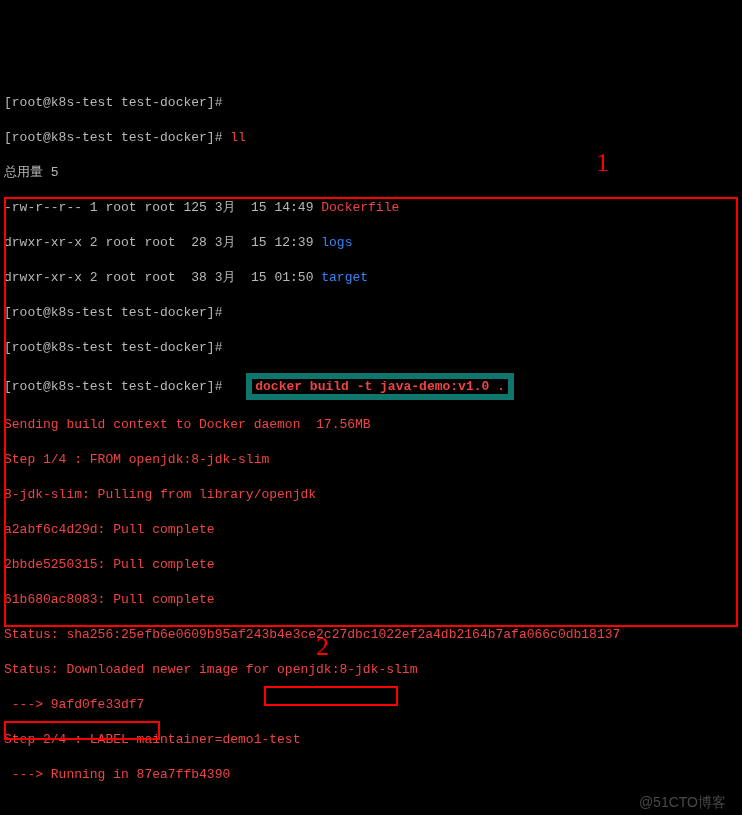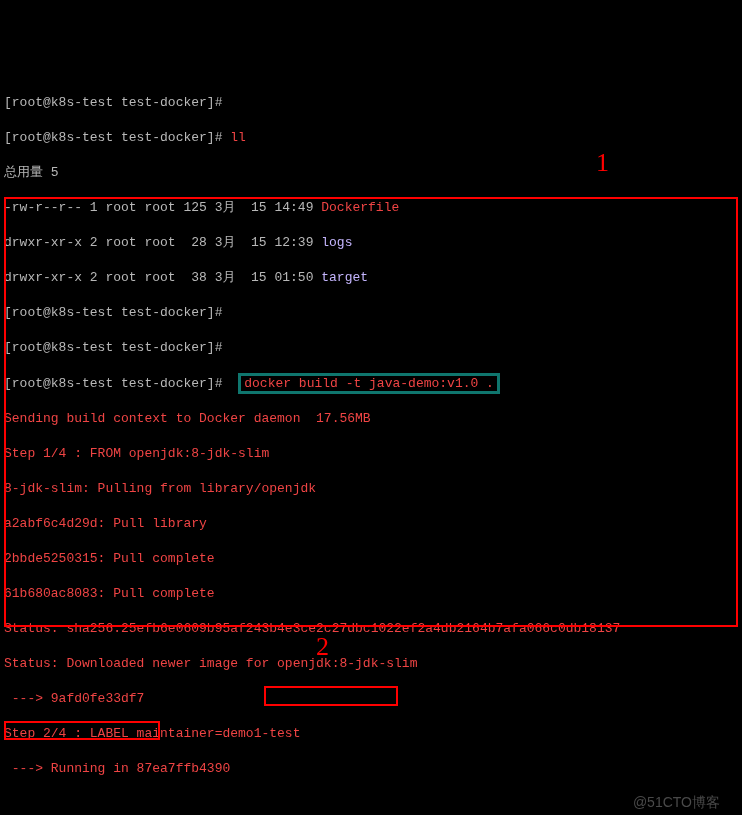--- a/index.html
+++ b/index.html
@@ -11,48 +11,49 @@
     color: #b8b8b8;
     width: 742px;
     height: 815px;
     padding: 6px 4px;
     position: relative;
     overflow: hidden;
     white-space: pre;
   }
   .line { display: block; }
   .white { color: #ef4444; }
-  .cyan { color: #c4b5fd; }
+  .cyan { color: #3b82f6; }
   .box1 {
-    border: 3px solid #0f766e;
+    border: 6px solid #0f766e;
     display: inline-block;
     padding: 0 3px;
     line-height: 15px;
-    margin: -1px 8px;
+    margin: -1px 16px;
+    font-weight: bold;
   }
   .anno1 {
     color: #ff0000;
     font-family: serif;
     font-size: 26px;
     position: absolute;
   }
   .anno1.n1 { top: 154px; left: 596px; }
   .anno1.n2 { top: 638px; left: 316px; }
   .box2 {
     position: absolute;
     border: 2px solid #ff0000;
     pointer-events: none;
   }
   .box-build { top: 197px; left: 4px; width: 734px; height: 430px; }
   .box-cmd2 { top: 686px; left: 264px; width: 134px; height: 20px; }
   .box-repo { top: 721px; left: 4px; width: 156px; height: 19px; }
   .watermark {
     position: absolute;
     bottom: 4px;
-    right: 22px;
+    right: 16px;
     color: #7a7a7a;
     font-size: 14px;
     font-family: Arial, sans-serif;
     opacity: 0.6;
   }
 </style>
 </head>
 <body>
 
 
@@ -63,21 +64,21 @@
 <span class="line">总用量 5</span>
 <span class="line"><span>-rw-r--r-- 1 root root 125 3月  15 14:49 </span><span class="white">Dockerfile</span></span>
 <span class="line"><span>drwxr-xr-x 2 root root  28 3月  15 12:39 </span><span class="cyan">logs</span></span>
 <span class="line"><span>drwxr-xr-x 2 root root  38 3月  15 01:50 </span><span class="cyan">target</span></span>
 <span class="line"><span>[root@k8s-test test-docker]#</span></span>
 <span class="line"><span>[root@k8s-test test-docker]#</span></span>
 <span class="line"><span>[root@k8s-test test-docker]#</span> <span class="box1 white">docker build -t java-demo:v1.0 .</span></span>
 <span class="line white">Sending build context to Docker daemon  17.56MB</span>
 <span class="line white">Step 1/4 : FROM openjdk:8-jdk-slim</span>
 <span class="line white">8-jdk-slim: Pulling from library/openjdk</span>
-<span class="line white">a2abf6c4d29d: Pull library</span>
+<span class="line white">a2abf6c4d29d: Pull complete</span>
 <span class="line white">2bbde5250315: Pull complete</span>
 <span class="line white">61b680ac8083: Pull complete</span>
 <span class="line white">Status: sha256:25efb6e0609b95af243b4e3ce2c27dbc1022ef2a4db2164b7afa066c0db18137</span>
 <span class="line white">Status: Downloaded newer image for openjdk:8-jdk-slim</span>
 <span class="line white"> ---&gt; 9afd0fe33df7</span>
 <span class="line white">Step 2/4 : LABEL maintainer=demo1-test</span>
 <span class="line white"> ---&gt; Running in 87ea7ffb4390</span>
 
 
 

